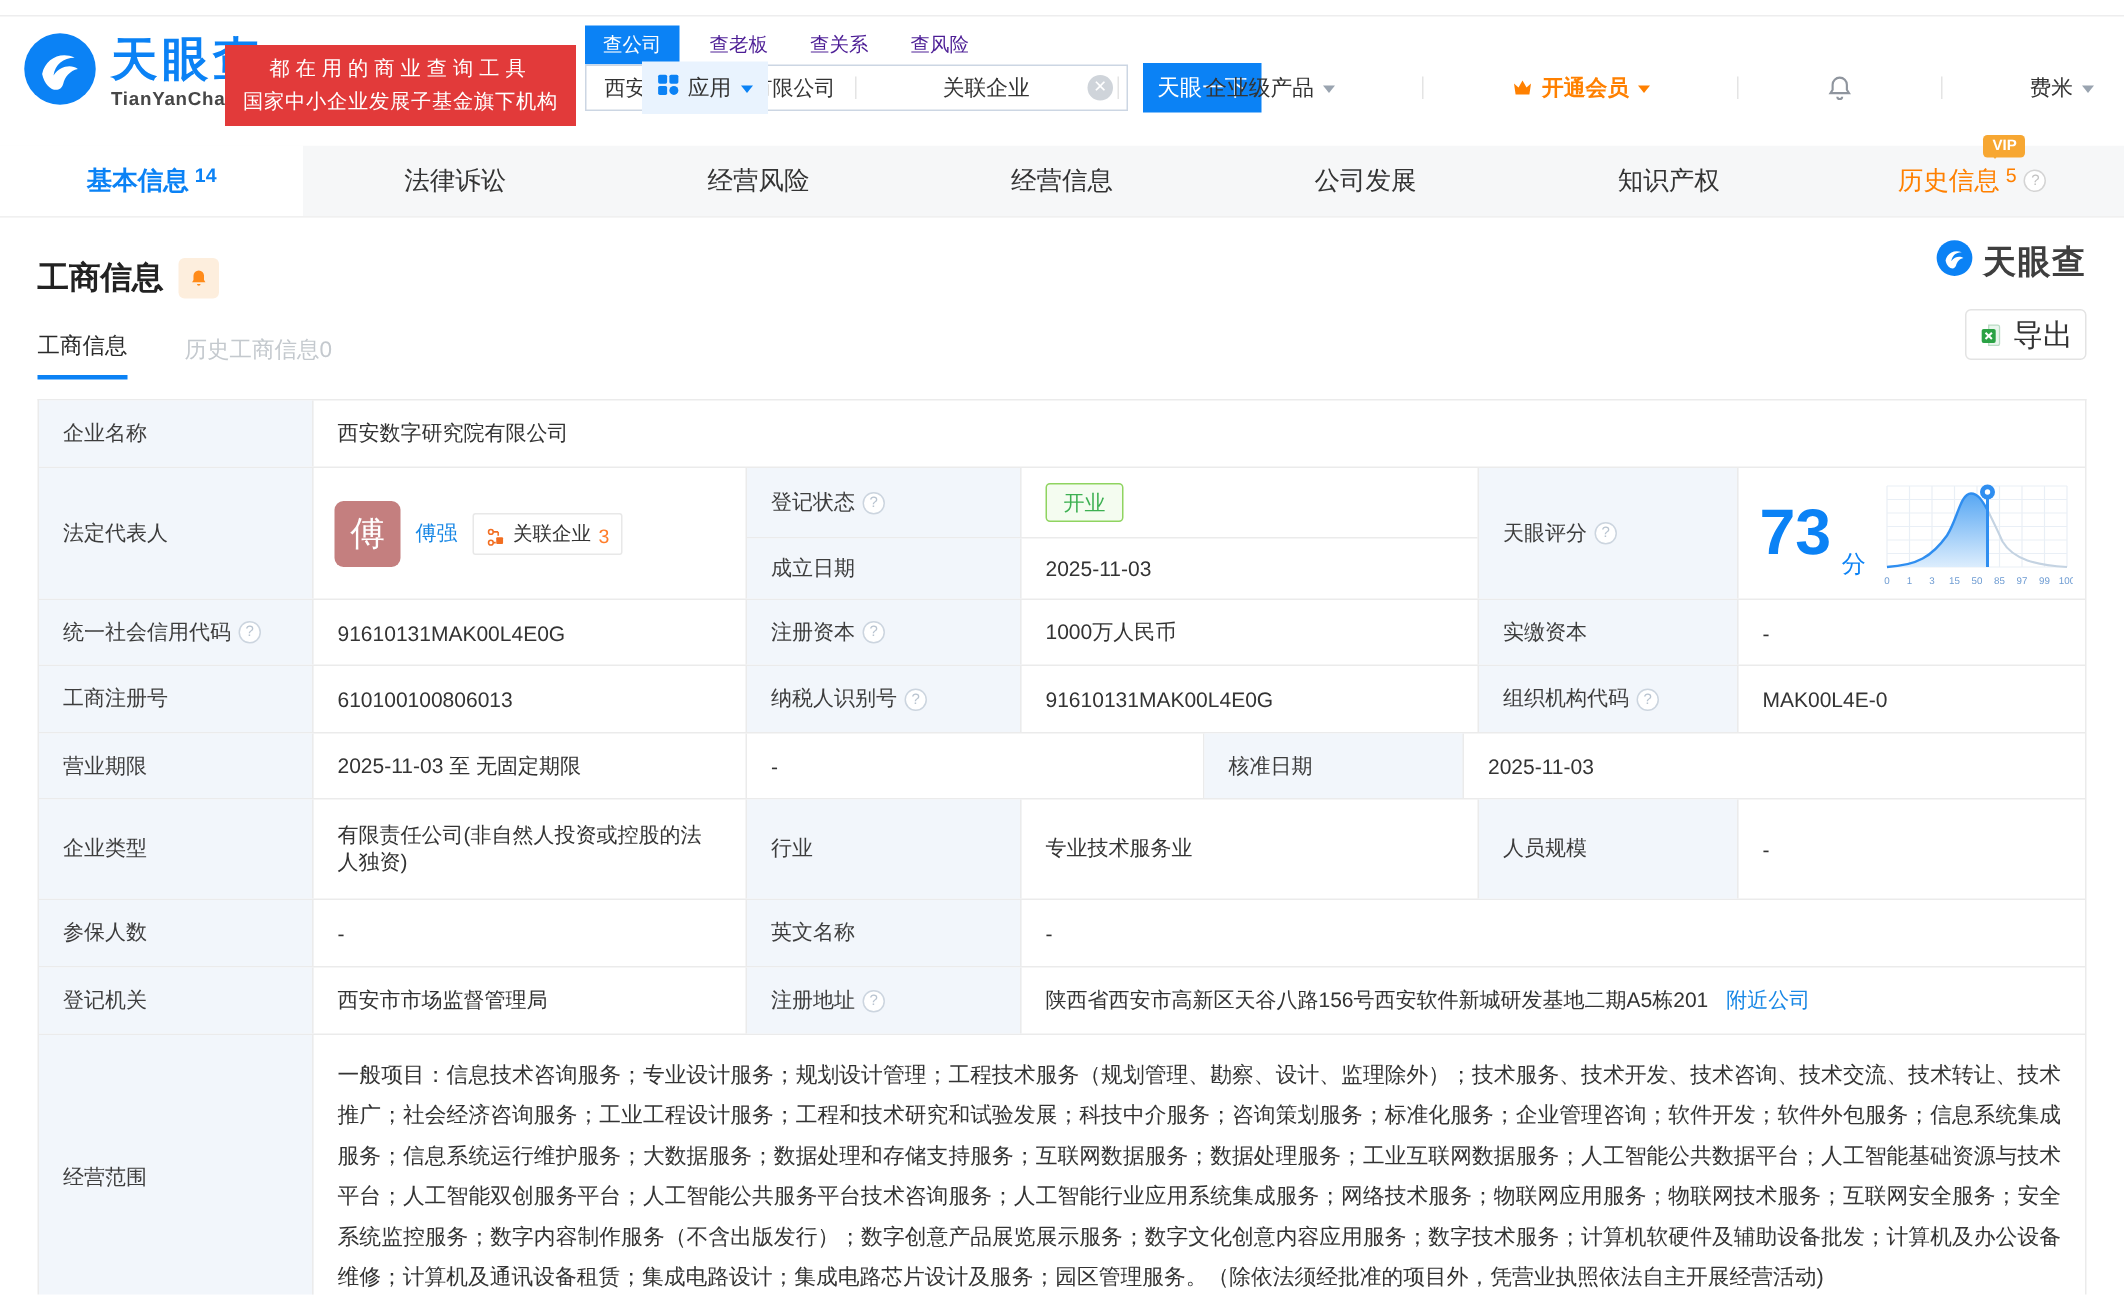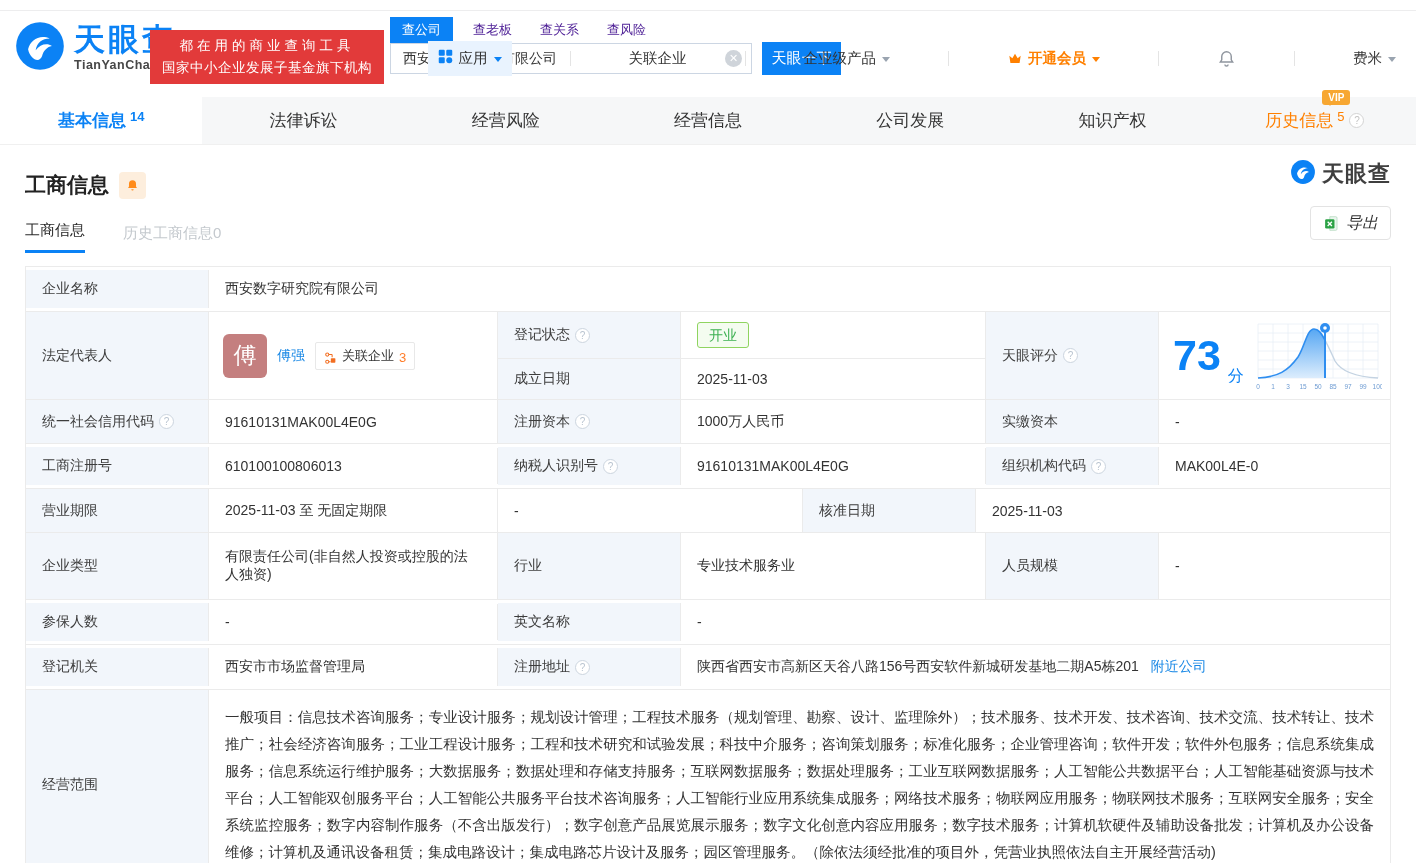--- a/index.html
+++ b/index.html
@@ -67,32 +67,32 @@
   .bell-btn { width:27px; height:27px; background:#fdeedd; border-radius:4px; display:flex;
     align-items:center; justify-content:center; cursor:pointer; }
   .watermark { position:absolute; right:25px; top:14px; display:flex; align-items:center; gap:6px; }
   .watermark-text { font-size:22px; font-weight:bold; color:#3f3f3f; letter-spacing:1px; }
   .subtabs { margin-top:22px; display:flex; gap:38px; font-size:15px; align-items:flex-end; }
   .subtab { padding-bottom:10px; cursor:pointer; }
   .subtab.active { color:#2a2a2a; border-bottom:3px solid #0b82f5; }
   .subtab.inactive { color:#c4c9ce; }
   .export-btn { position:absolute; right:25px; top:61px; width:81px; height:34px; background:#fff;
     border:1px solid #e3e3e3; border-radius:4px; display:flex; align-items:center; justify-content:center;
-    gap:6px; font-size:16px; color:#333; cursor:pointer; font-family:inherit;font-style:italic; }
+    gap:6px; font-size:20px; color:#333; cursor:pointer; font-family:inherit; }
 
   
   .tbl { margin-top:13px; border:1px solid #ebebeb; border-bottom:none; }
   .row { display:flex; border-bottom:1px solid #ebebeb; }
   .c { padding:10px 16px; display:flex; align-items:center; border-right:1px solid #ebebeb;
     font-size:14px; color:#333; }
   .row .c:last-child { border-right:none; }
   .lbl { background:#f2f6fb; color:#3d3d3d; }
   .w1 { flex:0 0 183px; } .w2 { flex:0 0 289px; } .w3 { flex:0 0 183px; }
   .w4 { flex:0 0 305px; } .w5 { flex:0 0 173px; } .fill { flex:1; min-width:0; }
-  .h45 { min-height:45px;align-items:center; } .h44 { min-height:44px;justify-content:center; } .h67 { min-height:67px; }
+  .h45 { min-height:45px; } .h44 { min-height:44px;justify-content:center; } .h67 { min-height:67px; }
   .row2 { height:88px; }
   .mid { flex:0 0 488px; display:flex; flex-direction:column; border-right:1px solid #ebebeb; }
   .mid .sub { flex:1; display:flex; }
   .mid .sub:first-child { border-bottom:1px solid #ebebeb; }
   .mid .c { border-right:1px solid #ebebeb; }
   .mid .c.fill { border-right:none; }
 
   .avatar { width:44px; height:44px; border-radius:6px; background:#c47f7f; color:#fff; font-size:23px;
     display:flex; align-items:center; justify-content:center; flex:none; cursor:pointer; }
   .rep-name { color:#1787e5; margin:0 10px; cursor:pointer; }

